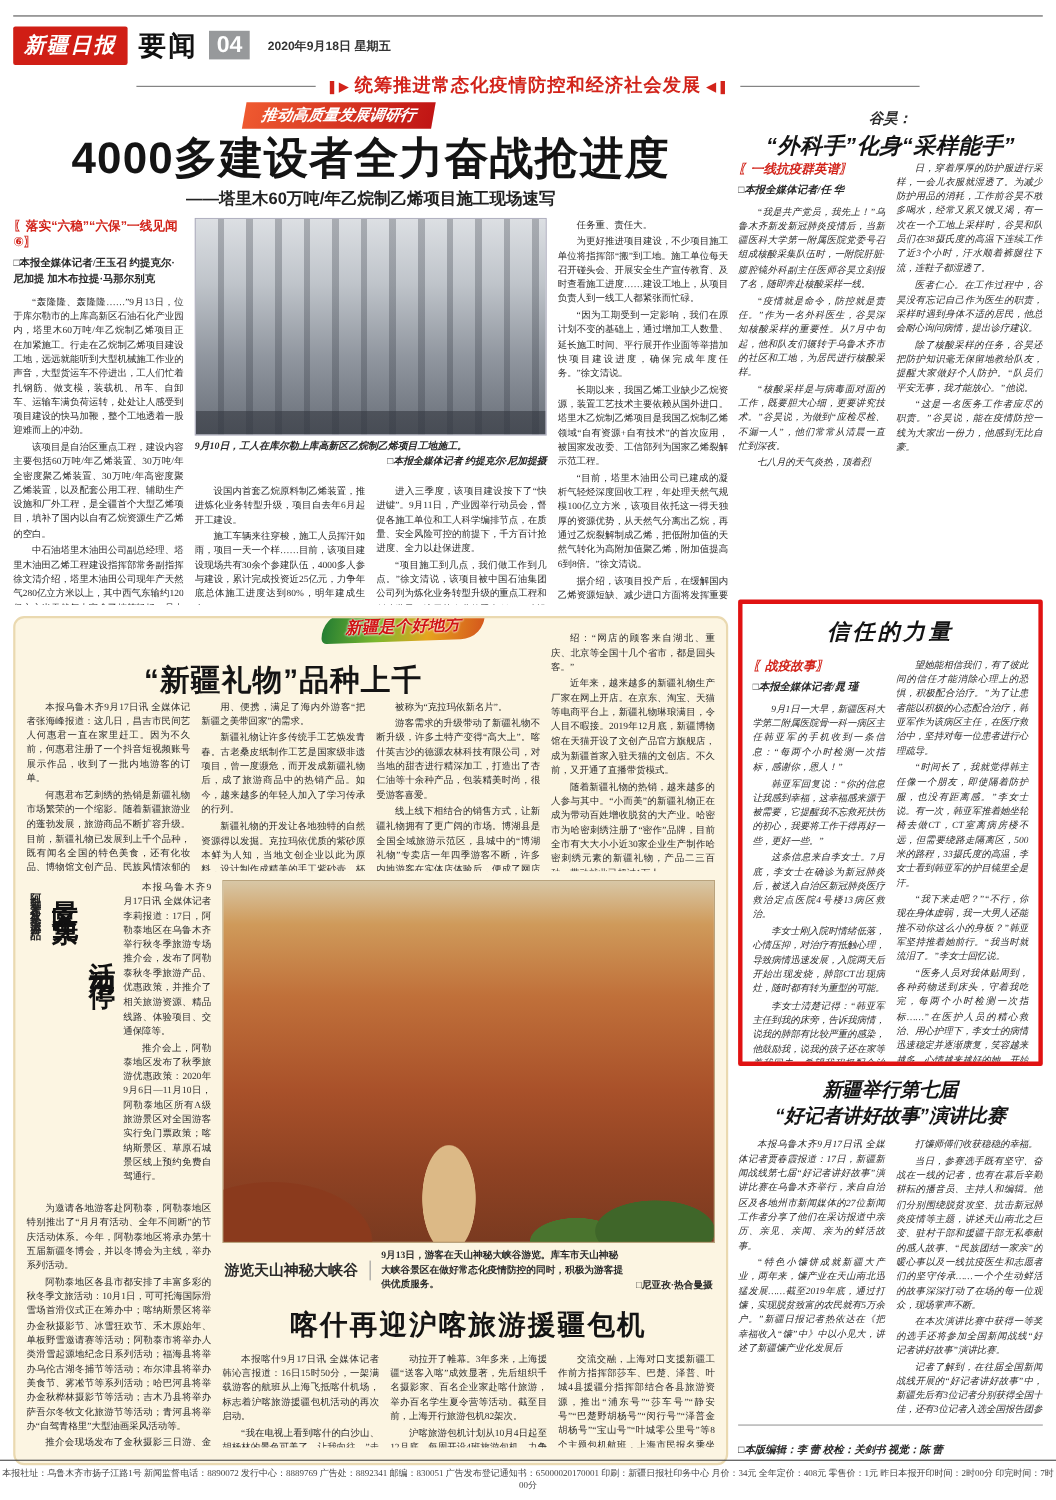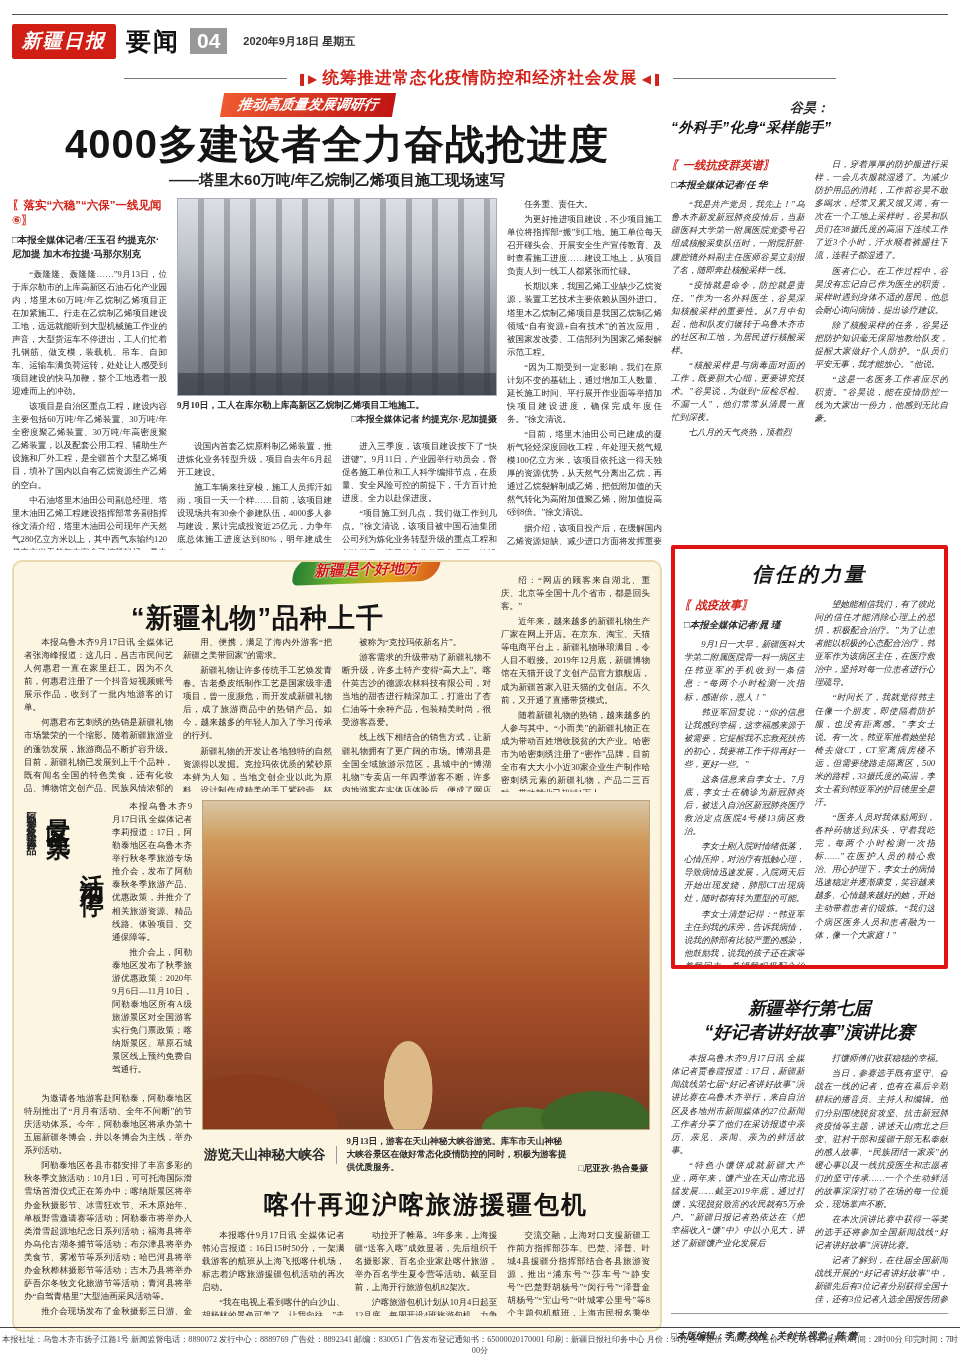--- a/index.html
+++ b/index.html
@@ -37,21 +37,21 @@
   .ribbon { display:inline-block; margin-left:210px; margin-top:2px;
             background:linear-gradient(100deg,#ef5a30,#c01414);
             color:#fff; font-weight:700; font-style:italic; font-size:14px;
             padding:3px 16px; transform:skewX(-10deg); }
   .main-headline { text-align:center; font-size:40px; font-weight:900; color:#141414;
                    letter-spacing:1px; line-height:1.15; margin-top:4px; }
   .main-subhead { text-align:center; font-size:15px; font-weight:700; color:#222; margin:4px 0 8px; }
   .main-cols { display:grid; grid-template-columns:repeat(4,1fr); grid-template-rows:242px auto;
                column-gap:10px; height:352px; overflow:hidden; }
   .mc-col1 { grid-column:1; grid-row:1/3; }
-  .mc-photo { grid-column:2/4; grid-row:1; }
+  .mc-photo { grid-column:2/4; grid-row:1;font-style:italic; }
   .mc-col2 { grid-column:2; grid-row:2; }
   .mc-col3 { grid-column:3; grid-row:2; }
   .mc-col4 { grid-column:4; grid-row:1/3; }
   .tag { color:#d2231a; font-weight:900; font-size:11.5px; margin-bottom:5px;
          font-family:"Liberation Sans","DejaVu Sans",sans-serif; }
   .tag::before { content:"〖"; } .tag::after { content:"〗"; }
   .byline { font-size:9.5px; font-weight:700; margin-bottom:6px; line-height:1.5; }
   .para { font-size:8.6px; line-height:1.52; text-indent:2em; text-align:justify; margin-bottom:2px; }
   .photo1 { height:198px; border:1px solid #aab;
      background-image:
@@ -105,31 +105,31 @@
   .canyon-text { flex:1; font-size:8.8px; line-height:1.5; font-weight:700; }
   .canyon-credit { font-size:8.8px; font-weight:700; white-space:nowrap; align-self:flex-end; }
   .kashgar-headline { text-align:center; font-size:25px; font-weight:900; color:#141414;
                       letter-spacing:2px; margin:8px 0 8px; }
   .kashgar-cols { display:flex; gap:10px; height:108px; overflow:hidden; }
   .kashgar-cols > div { flex:1; }
 
   
   .hero { height:448px; overflow:hidden; }
   .hero-kicker { text-align:center; font-size:13px; font-weight:700; margin-top:8px; }
-  .hero-headline { font-size:14px; font-weight:900; color:#141414;
-                   letter-spacing:0.5px; margin:2px 0 21px; }
+  .hero-headline { text-align:center; font-size:20px; font-weight:900; color:#141414;
+                   letter-spacing:0.5px; margin:2px 0 0; }
   .twocol { display:flex; gap:10px; }
   .twocol > div { flex:1; overflow:hidden; }
 
   .trust-box { border:4px solid #e01212; border-radius:2px; padding:10px 9px; height:424px;
                overflow:hidden; margin-top:6px; }
   .trust-title { text-align:center; font-size:20px; font-weight:900; color:#141414;
                  letter-spacing:3px; margin:2px 0 10px; }
 
-  .speech { margin-top:28px; height:310px; overflow:hidden; }
+  .speech { margin-top:10px; height:310px; overflow:hidden; }
   .speech-headline { text-align:center; font-size:17.5px; font-weight:900; line-height:1.35;
                      color:#141414; margin-bottom:8px; }
   .editor-line { border-top:1px solid #999; margin-top:6px; padding-top:16px;
                  font-size:9.5px; font-weight:700; }
 
   
   .footer { position:absolute; left:0; right:0; bottom:8px; border-top:1.5px solid #444;
             padding-top:6px; text-align:center; font-size:8.2px; color:#444; }
 </style>
 </head>
@@ -182,22 +182,22 @@
               <p class="para">设国内首套乙烷原料制乙烯装置，推进炼化业务转型升级，项目自去年6月起开工建设。</p>
               <p class="para">施工车辆来往穿梭，施工人员挥汗如雨，项目一天一个样……目前，该项目建设现场共有30余个参建队伍，4000多人参与建设，累计完成投资近25亿元，力争年底总体施工进度达到80%，明年建成生产。</p>
             </div>
           <div class="mc-col3 clip">
               <p class="para">进入三季度，该项目建设按下了“快进键”。9月11日，产业园举行动员会，督促各施工单位和工人科学编排节点，在质量、安全风险可控的前提下，千方百计抢进度、全力以赴保进度。</p>
               <p class="para">“项目施工到几点，我们做工作到几点。”徐文清说，该项目被中国石油集团公司列为炼化业务转型升级的重点工程和创建世界一流示范企业的重点项目，建设</p>
             </div>
           <div class="mc-col4 clip">
               <p class="para">任务重、责任大。</p>
               <p class="para">为更好推进项目建设，不少项目施工单位将指挥部“搬”到工地。施工单位每天召开碰头会、开展安全生产宣传教育、及时查看施工进度……建设工地上，从项目负责人到一线工人都紧张而忙碌。</p>
+              <p class="para">“因为工期受到一定影响，我们在原计划不变的基础上，通过增加工人数量、延长施工时间、平行展开作业面等举措加快项目建设进度，确保完成年度任务。”徐文清说。</p>
               <p class="para">长期以来，我国乙烯工业缺少乙烷资源，装置工艺技术主要依赖从国外进口。塔里木乙烷制乙烯项目是我国乙烷制乙烯领域“自有资源+自有技术”的首次应用，被国家发改委、工信部列为国家乙烯裂解示范工程。</p>
-              <p class="para">“因为工期受到一定影响，我们在原计划不变的基础上，通过增加工人数量、延长施工时间、平行展开作业面等举措加快项目建设进度，确保完成年度任务。”徐文清说。</p>
               <p class="para">“目前，塔里木油田公司已建成的凝析气轻烃深度回收工程，年处理天然气规模100亿立方米，该项目依托这一得天独厚的资源优势，从天然气分离出乙烷，再通过乙烷裂解制成乙烯，把低附加值的天然气转化为高附加值聚乙烯，附加值提高6到8倍。”徐文清说。</p>
               <p class="para">据介绍，该项目投产后，在缓解国内乙烯资源短缺、减少进口方面将发挥重要作用，还将拉动我区下游轻化工的大力发展，形成以乙烯为龙头和主导的产业集群，有效带动下游相关产业发展和近万人就业，实现资源开发直接惠及当地。</p>
             </div>
         </div>
       </article>
 
       <section class="cream-panel">
         <div class="good-place-banner">新疆是个好地方</div>
 
         <article>
@@ -311,20 +311,21 @@
                 <p class="para">9月1日一大早，新疆医科大学第二附属医院骨一科一病区主任韩亚军的手机收到一条信息：“每两个小时检测一次指标，感谢你，恩人！”</p>
                 <p class="para">韩亚军回复说：“你的信息让我感到幸福，这幸福感来源于被需要，它提醒我不忘救死扶伤的初心，我要将工作干得再好一些，更好一些。”</p>
                 <p class="para">这条信息来自李女士。7月底，李女士在确诊为新冠肺炎后，被送入自治区新冠肺炎医疗救治定点医院4号楼13病区救治。</p>
                 <p class="para">李女士刚入院时情绪低落，心情压抑，对治疗有抵触心理，导致病情迅速发展，入院两天后开始出现发烧，肺部CT出现病灶，随时都有转为重型的可能。</p>
                 <p class="para">李女士清楚记得：“韩亚军主任到我的床旁，告诉我病情，说我的肺部有比较严重的感染，他鼓励我，说我的孩子还在家等着我回去，希望我积极配合治疗，一定能尽早康复。”李女士透过护目镜看到韩亚军坚定的眼神，感受到了“信任”的力量。</p>
               </div>
           </div>
           <div>
               <p class="para">望她能相信我们，有了彼此间的信任才能消除心理上的恐惧，积极配合治疗。”为了让患者能以积极的心态配合治疗，韩亚军作为该病区主任，在医疗救治中，坚持对每一位患者进行心理疏导。</p>
               <p class="para">“时间长了，我就觉得韩主任像一个朋友，即使隔着防护服，也没有距离感。”李女士说。有一次，韩亚军推着她坐轮椅去做CT，CT室离病房楼不远，但需要绕路走隔离区，500米的路程，33摄氏度的高温，李女士看到韩亚军的护目镜里全是汗。</p>
+              <p class="para">“我下来走吧？”“不行，你现在身体虚弱，我一大男人还能推不动你这么小的身板？”韩亚军坚持推着她前行。“我当时就流泪了。”李女士回忆说。</p>
               <p class="para">“医务人员对我体贴周到，各种药物送到床头，守着我吃完，每两个小时检测一次指标……”在医护人员的精心救治、用心护理下，李女士的病情迅速稳定并逐渐康复，笑容越来越多、心情越来越好的她，开始主动带着患者们锻炼。“我们这个病区医务人员和患者融为一体，像一个大家庭！”</p>
             </div>
         </div>
       </article>
 
       <article class="speech">
         <h2 class="speech-headline sans">
           <span>新疆举行第七届</span><br>
           <span>“好记者讲好故事”演讲比赛</span>
         </h2>

